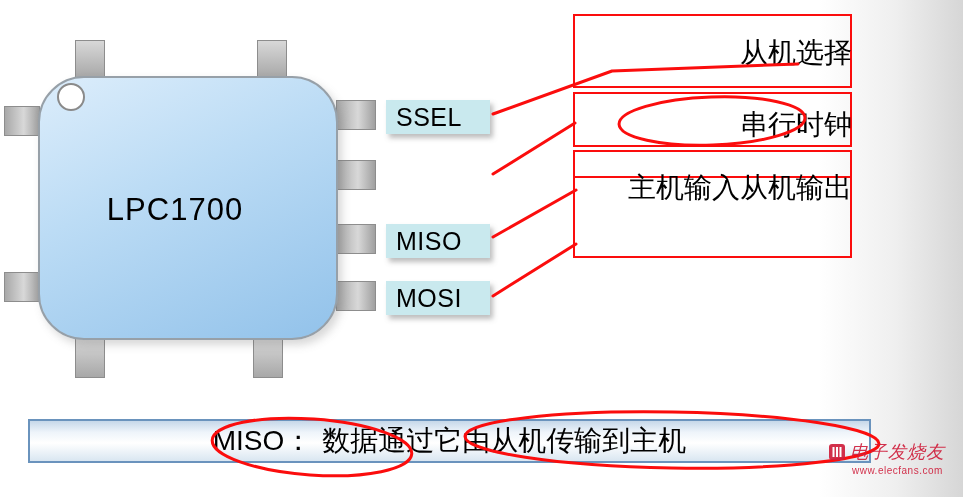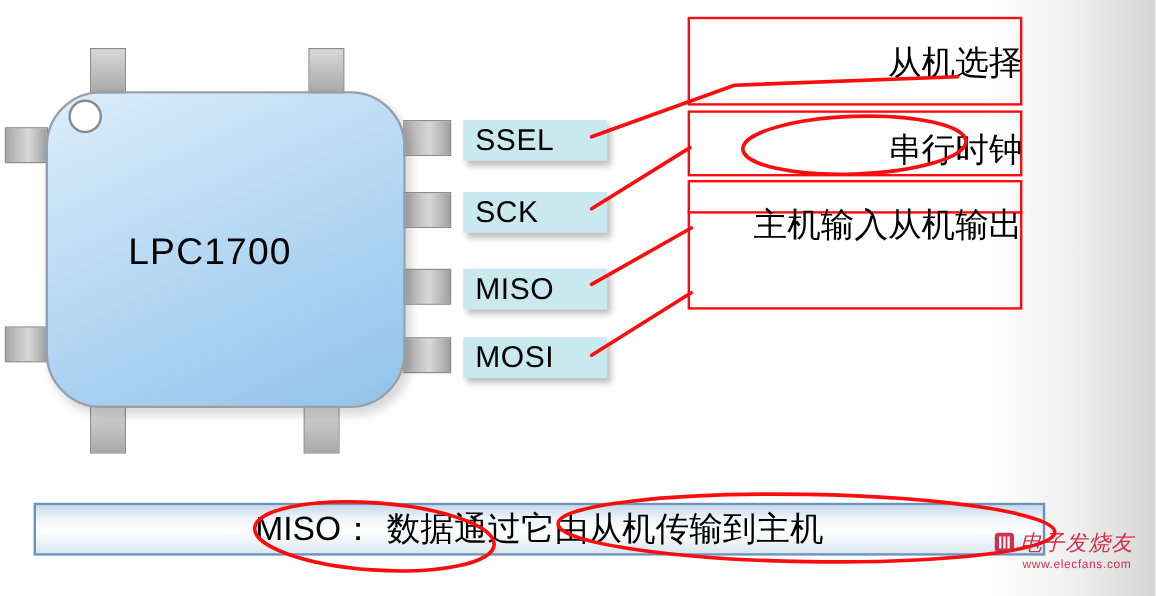--- a/index.html
+++ b/index.html
@@ -22,21 +22,21 @@
   .chip-label{
     position:absolute;left:30px;top:192px;width:290px;text-align:center;
     font-size:31px;letter-spacing:1px;
   }
   
   .pin{position:absolute;border:1px solid #8d8d8d;box-sizing:border-box;}
   .pin-h{background:linear-gradient(180deg,#d8d8d8 0%,#a8a8a8 100%);}
   .pin-v{background:linear-gradient(90deg,#a8a8a8 0%,#d8d8d8 55%,#a0a0a0 100%);}
   
   .pinlabel{
-    position:absolute;left:386px;width:120px;height:34px;background:#c9e9ee;
+    position:absolute;left:386px;width:104px;height:34px;background:#c9e9ee;
     box-shadow:3px 4px 5px rgba(110,110,110,.45);
     font-size:25px;line-height:34px;padding-left:10px;box-sizing:border-box;
     letter-spacing:.5px;
   }
   
   .redbox{position:absolute;left:573px;width:279px;border:2px solid #fb0d0d;box-sizing:border-box;}
   .red-divider{position:absolute;left:573px;width:279px;height:0;border-top:2px solid #fb0d0d;}
   .ann{position:absolute;left:573px;width:279px;text-align:right;font-size:28px;}
   
   .bar{
@@ -71,21 +71,20 @@
   <div class="pin pin-v" style="left:336px;top:100px;width:40px;height:30px"></div>
   <div class="pin pin-v" style="left:336px;top:160px;width:40px;height:30px"></div>
   <div class="pin pin-v" style="left:336px;top:224px;width:40px;height:30px"></div>
   <div class="pin pin-v" style="left:336px;top:281px;width:40px;height:30px"></div>
 
   <div class="chip"></div>
   <div class="pin1"></div>
   <div class="chip-label">LPC1700</div>
 
   <div class="pinlabel" style="top:100px">SSEL</div>
-  <div class="pinlabel" style="top:160px">SCK</div>
   <div class="pinlabel" style="top:224px">MISO</div>
   <div class="pinlabel" style="top:281px">MOSI</div>
 
   <div class="redbox" style="top:14px;height:74px"></div>
   <div class="redbox" style="top:92px;height:55px"></div>
   <div class="redbox" style="top:150px;height:108px"></div>
   <div class="red-divider" style="top:176px"></div>
 
   <div class="ann" style="top:34px">从机选择</div>
   <div class="ann" style="top:106px">串行时钟</div>

